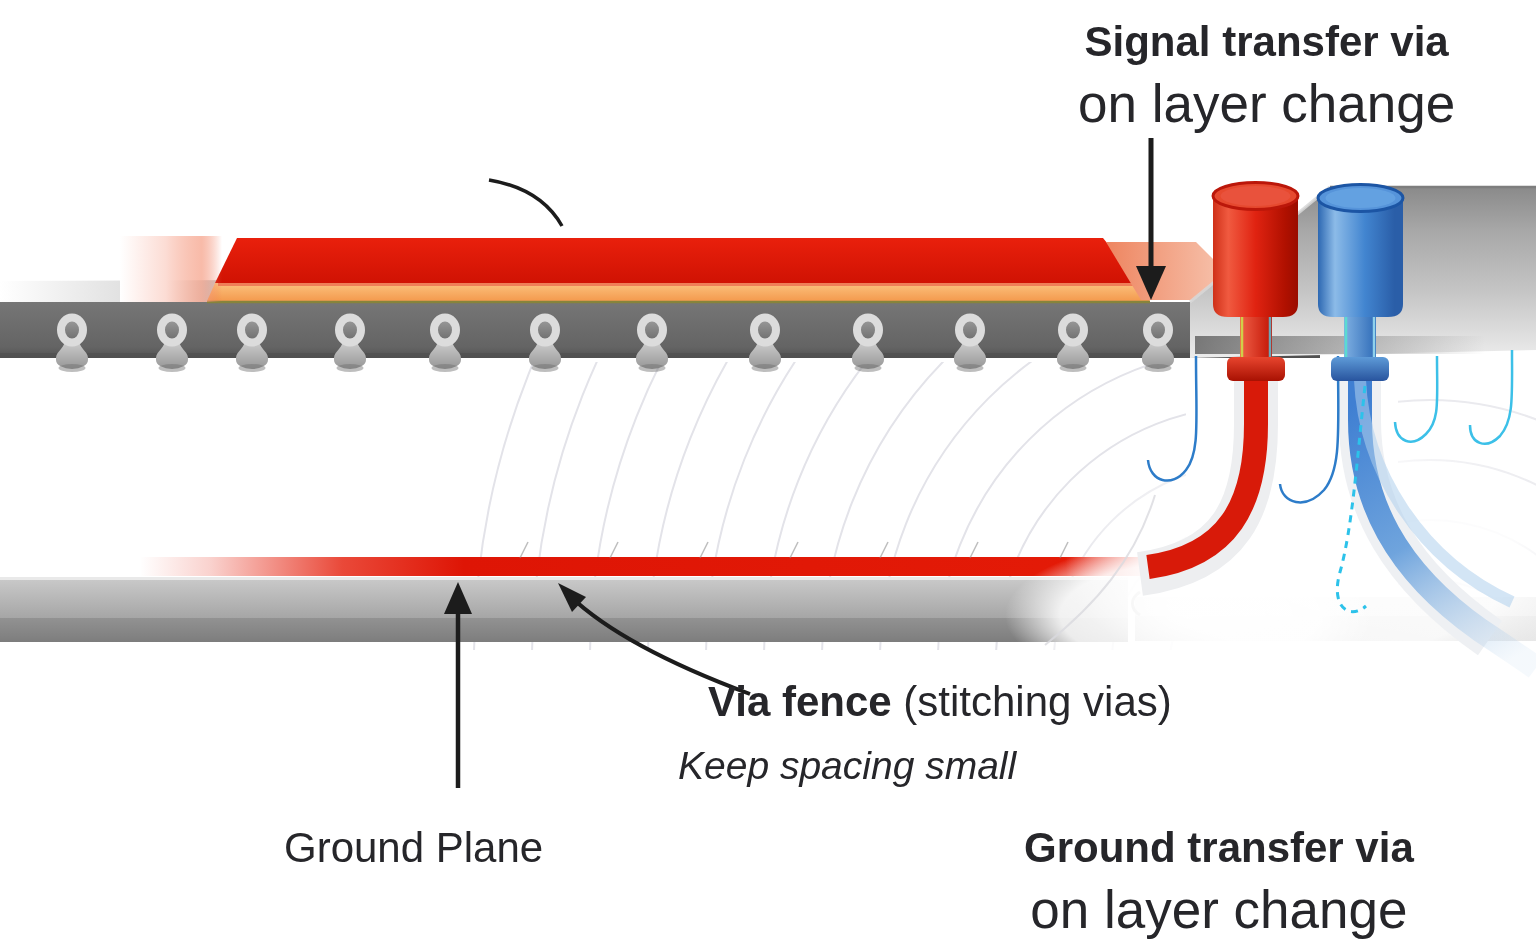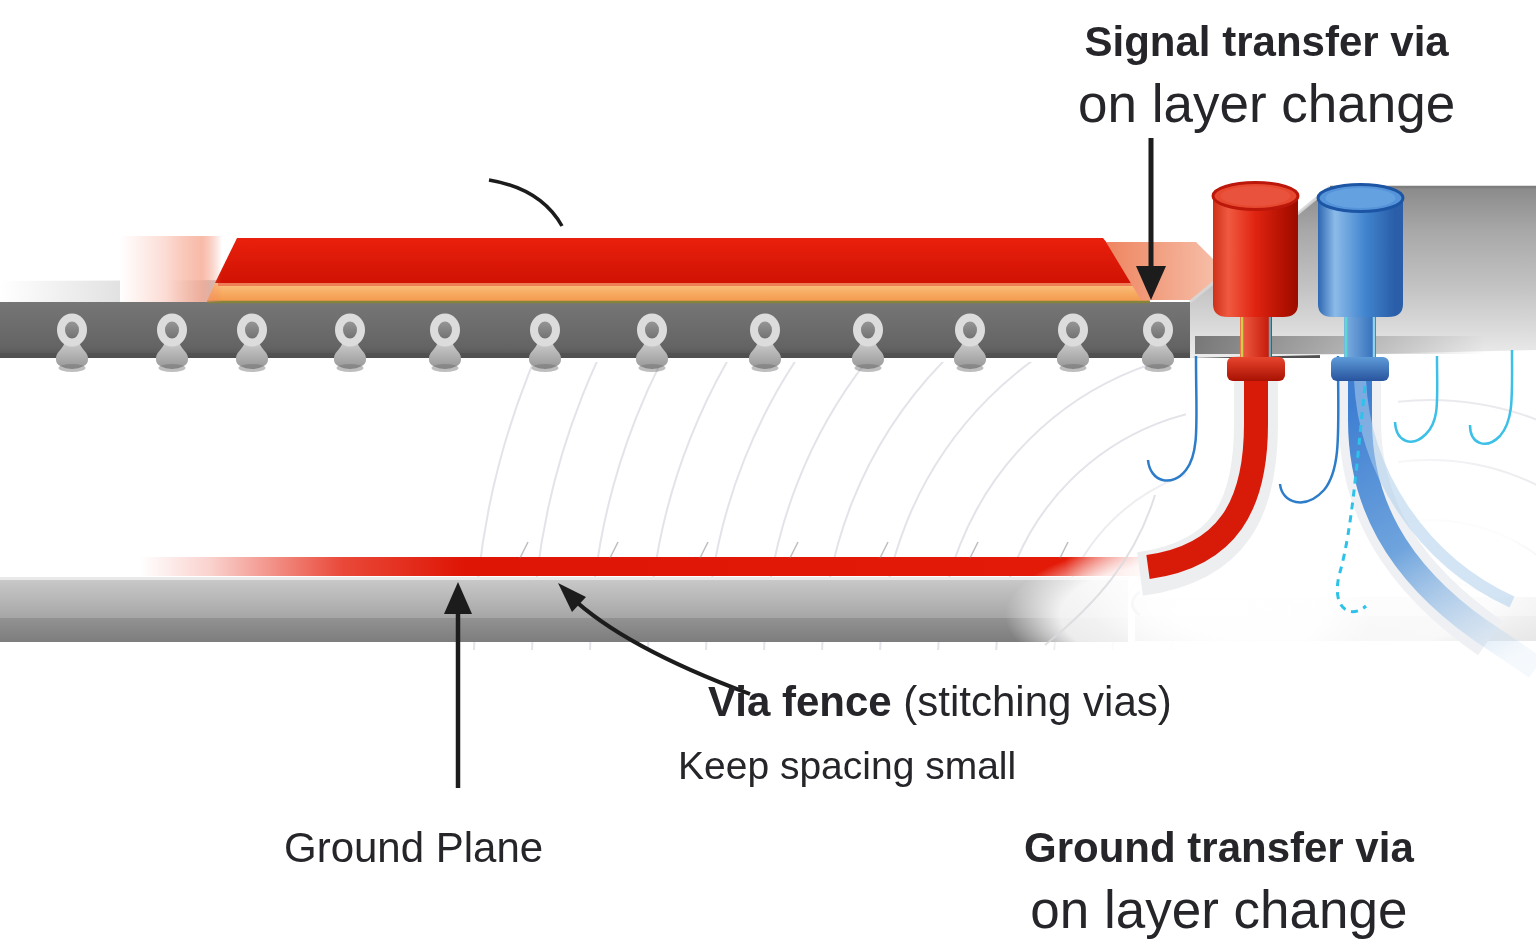--- a/index.html
+++ b/index.html
@@ -2,21 +2,21 @@
 <html style="--microstrip-red: #e01505; --substrate-orange: #f8ab63; --copper-gray: #6b6b6b; --ground-gray: #b0b0b0; --signal-via-red: #d81a09; --ground-via-blue: #3f7fd2; --return-current-blue: #2d7cc9; --return-current-cyan: #3cc0e8; --field-line-gray: #e3e3e9; --arrow-black: #1c1c1c; --text: #26262a;"><head>
 <meta charset="utf-8">
 <style>
   html,body{margin:0;padding:0;background:#fff;}
   #stage{position:relative;width:1536px;height:946px;background:#ffffff;overflow:hidden;
          font-family:"Liberation Sans",sans-serif;}
   #stage svg{position:absolute;left:0;top:0;}
   .lbl{position:absolute;color:var(--text,#26262a);white-space:nowrap;line-height:1.32;text-align:center;}
   .sz42{font-size:42px;}
   .sz40{font-size:53px;}
-  .sz39{font-size:39px;}
+  .sz39{font-size:39px;font-style:italic;}
   .bold{font-weight:700;}
   .reg{font-weight:400;}
   .two-line .line{display:block;}
 </style>
 </head>
 <body>
 
 <div id="stage">
 
 <svg width="1536" height="946" viewBox="0 0 1536 946">

